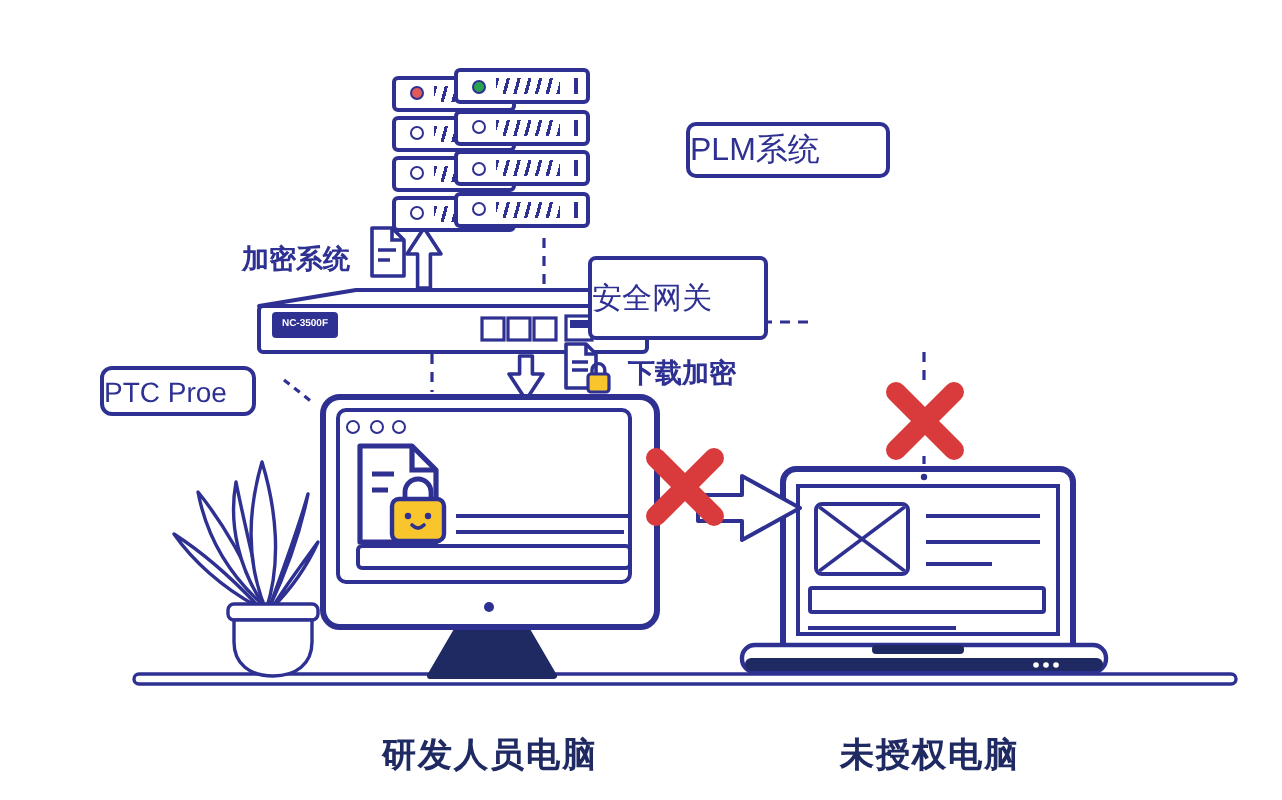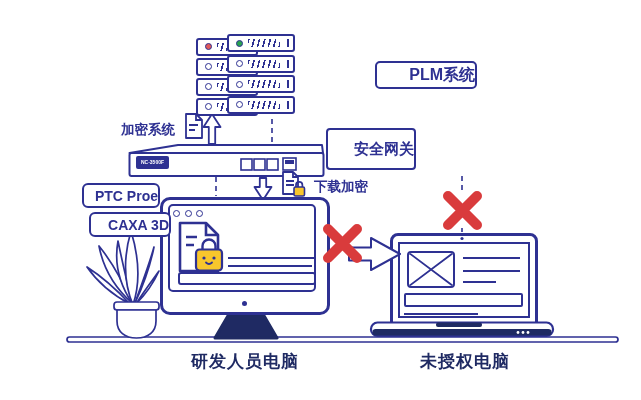--- a/index.html
+++ b/index.html
@@ -24,37 +24,37 @@
   .srv-row::after{content:"";position:absolute;right:4px;top:3px;bottom:3px;border-left:2px solid var(--navy);}
   .indicator{width:7px;height:7px;border-radius:50%;border:1.6px solid var(--navy);background:#fff;flex:0 0 auto;}
   .ind-green{background:var(--green);}
   .ind-red{background:var(--salmon);}
   .hatch{height:8px;width:32px;
          background:repeating-linear-gradient(105deg,var(--navy) 0 1.6px,transparent 1.6px 5.2px);}
   #back-stack .hatch{width:14px;}
 
   
   .label-box{position:absolute;border:2px solid var(--navy);border-radius:5px;background:#fff;
-             display:flex;align-items:center;justify-content:flex-end;font-weight:bold;
-             color:var(--navy);z-index:4;margin-left:32px;}
+             display:flex;align-items:center;justify-content:flex-start;font-weight:normal;
+             color:var(--navy);z-index:4;}
   #plm-box{left:343px;top:61px;width:102px;height:28px;font-size:16px;}
   #gateway-box{left:294px;top:128px;width:90px;height:42px;font-size:15px;border-radius:4px;}
   #ptc-box{left:50px;top:183px;width:78px;height:25px;font-size:14px;border-radius:6px;}
   #caxa-box{left:57px;top:212px;width:82px;height:25px;font-size:14px;border-radius:6px;}
   #enc-box{left:228px;top:228px;width:88px;height:26px;font-size:15.5px;border-radius:2px;z-index:3;letter-spacing:1px;}
   #forbid-badge{position:absolute;left:409px;top:142px;width:104px;height:31px;background:var(--navy-dark);
                 color:#fff;border-radius:8px;display:flex;align-items:center;justify-content:center;
                 font-weight:bold;font-size:17px;letter-spacing:2px;z-index:4;}
 
   
   .flow-text{position:absolute;font-weight:bold;font-size:13.5px;color:var(--navy);z-index:3;}
   #upload-text{left:121px;top:121px;}
   #download-text{left:314px;top:178px;}
   .caption{position:absolute;font-weight:bold;font-size:17px;color:var(--navy-dark);
-           text-align:center;z-index:3;letter-spacing:1px;}
+           text-align:center;z-index:3;letter-spacing:1px;margin-top:16px;}
   #dev-caption{left:175px;top:350px;width:140px;}
   #unauth-caption{left:395px;top:350px;width:140px;font-family:Liberation Mono, monospace;}
 
   
   #gateway-logo{position:absolute;left:136px;top:156px;width:33px;height:13px;background:var(--navy);
                 border-radius:2px;color:#fff;font-size:5px;line-height:13px;text-align:center;
                 overflow:hidden;z-index:3;font-weight:bold;}
 
   
   #monitor{position:absolute;left:160px;top:197px;width:170px;height:118px;border:3px solid var(--navy);
@@ -168,23 +168,20 @@
 
   <div id="plm-box" class="label-box">
     <span>PLM系统</span>
   </div>
   <div id="gateway-box" class="label-box">
     <span>安全网关</span>
   </div>
   <div id="ptc-box" class="label-box">
     <span>PTC Proe</span>
   </div>
-  <div id="caxa-box" class="label-box">
-    <span>CAXA 3D</span>
-  </div>
   <div id="upload-text" class="flow-text">加密系统</div>
   <div id="download-text" class="flow-text">下载加密</div>
   <div id="gateway-logo">NC-3500F</div>
 
   <svg class="icon-svg" style="left:183px;top:112px;" width="22" height="28" viewBox="0 0 22 28">
     <path d="M3,2 H13 L19,8 V26 H3 Z" fill="#fff" stroke="var(--navy)" stroke-width="1.8" stroke-linejoin="round"></path>
     <path d="M13,2 V8 H19" fill="none" stroke="var(--navy)" stroke-width="1.8"></path>
     <path d="M6,13 H15 M6,18 H12" stroke="var(--navy)" stroke-width="1.8"></path>
   </svg>
   <svg class="icon-svg" style="left:281px;top:170px;" width="26" height="28" viewBox="0 0 26 28">

